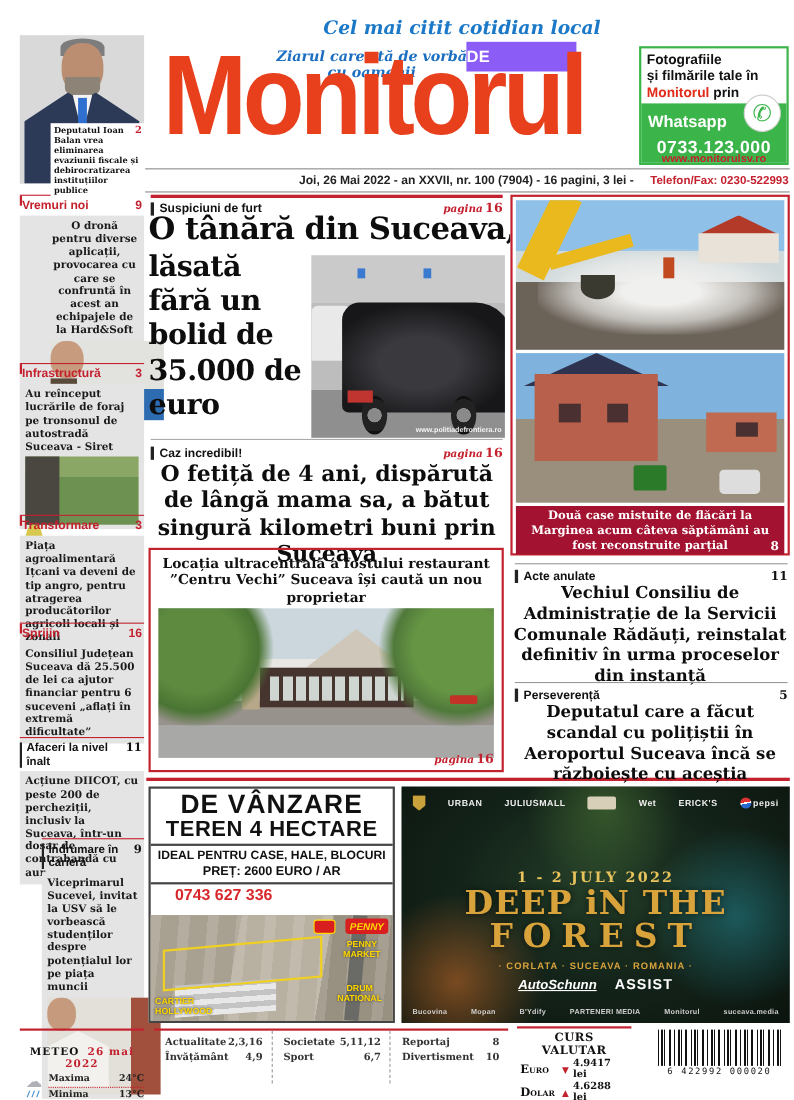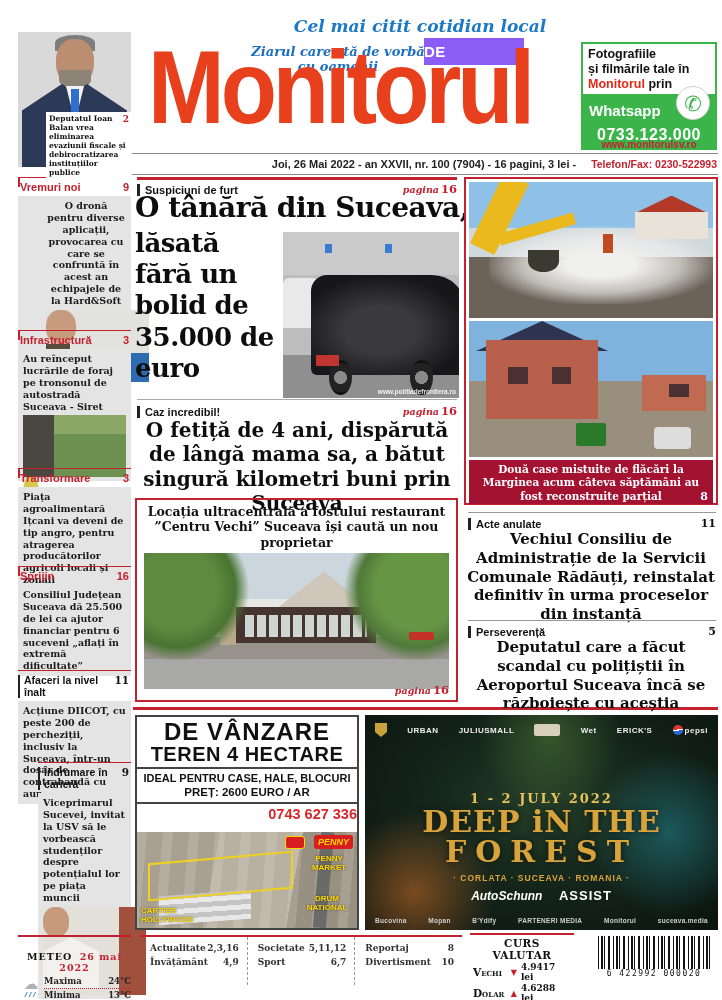--- a/index.html
+++ b/index.html
@@ -110,21 +110,21 @@
 
   .sepline{left:133px;top:707px;width:585px;height:3px;background:var(--red);}
 
   
   .ad-land{left:135px;top:715px;width:224px;height:215px;border:2px solid #444;background:#fff;}
   .al-t1{text-align:center;font:900 24px/1.05 "Liberation Sans",sans-serif;letter-spacing:1px;margin-top:2px;}
   .al-t2{text-align:center;font:900 20px/1.05 "Liberation Sans",sans-serif;letter-spacing:.5px;}
   .al-hr{border-top:2px solid #444;margin:2px 0;}
   .al-s1{text-align:center;font:800 11px/1.3 "Liberation Sans",sans-serif;}
   .al-s2{text-align:center;font:800 11.5px/1.3 "Liberation Sans",sans-serif;}
-  .al-ph{text-align:right;font:900 14.5px/1.15 "Liberation Sans",sans-serif;color:#d8262a;margin-top:1px;}
+  .al-ph{text-align:left;font:900 14.5px/1.15 "Liberation Sans",sans-serif;color:#d8262a;margin-top:1px;margin-left:22px;}
   .al-web{text-align:center;font:900 11.5px/1.2 "Liberation Sans",sans-serif;color:#d8262a;}
   .ph-aerial{position:absolute;left:0;right:0;bottom:0;height:96px;background:linear-gradient(100deg,#a8a090 0 35%,#b8b0a0 35% 70%,#989080 70%),#a8a090;overflow:hidden;}
   .ph-aerial > *{position:absolute;}
   .aer-strips{left:0;top:0;right:0;bottom:0;background:repeating-linear-gradient(95deg,rgba(255,255,255,.14) 0 10px,transparent 10px 26px);}
   .aer-outline{left:5%;top:26%;width:66%;height:40%;border:2px solid #f0d020;transform:skewY(-5deg);}
   .aer-wh{left:10%;bottom:6%;width:42%;height:30%;background:repeating-linear-gradient(0deg,#e8e8e8 0 5px,#c4c4c4 5px 10px);transform:skewY(-4deg);}
   .aer-road{right:12%;top:0;width:6%;height:100%;background:#6a6a66;transform:rotate(5deg);}
   .penny-box{right:4px;top:3px;background:#d81e1e;color:#ffd800;font:italic 900 9px "Liberation Sans",sans-serif;padding:2px 4px;border-radius:3px;}
   .mini-badge{right:52px;top:4px;width:20px;height:13px;background:#d81e1e;border-radius:3px;border:1px solid #ffd800;}
   .aer-lbl{color:#ffd800;font:800 8px/1.15 "Liberation Sans",sans-serif;text-shadow:0 0 2px #333;text-align:center;}
@@ -171,21 +171,21 @@
   .glow3{left:25%;top:-20%;width:55%;height:60%;background:radial-gradient(circle,rgba(90,140,60,.45),transparent 62%);z-index:0;}
   .fest-sponsors{top:8px;left:10px;right:10px;display:flex;justify-content:space-between;align-items:center;color:#eee;font:800 8px "Liberation Sans",sans-serif;letter-spacing:.5px;}
   .crest{display:inline-block;width:12px;height:14px;background:#caa23c;clip-path:polygon(0 0,100% 0,100% 65%,50% 100%,0 65%);}
   .badge{display:inline-block;width:26px;height:12px;background:#d8cfb8;border-radius:2px;}
   .pepsi-ball{display:inline-block;width:10px;height:10px;border-radius:50%;background:linear-gradient(170deg,#d33 44%,#fff 44% 56%,#2a6ad0 56%);margin-right:2px;vertical-align:-2px;}
   .fest-date{top:76px;left:0;width:100%;text-align:center;color:#e8c35c;font:700 13px "DejaVu Serif",serif;letter-spacing:2px;}
   .fest-t1{top:92px;left:0;width:100%;text-align:center;font:800 30px/1 "DejaVu Serif",serif;color:var(--gold);letter-spacing:1px;text-shadow:0 0 6px rgba(0,0,0,.6);}
   .fest-t2{top:122px;left:0;width:100%;text-align:center;font:800 30px/1 "DejaVu Serif",serif;color:var(--gold);letter-spacing:9px;text-shadow:0 0 6px rgba(0,0,0,.6);}
   .fest-loc{top:158px;left:0;width:100%;text-align:center;color:#d9a33c;font:700 8.5px "Liberation Sans",sans-serif;letter-spacing:1px;}
   .fest-partners{top:171px;left:0;width:100%;text-align:center;color:#fff;}
-  .fest-partners .p1{font:italic 800 12px "Liberation Sans",sans-serif;}
+  .fest-partners .p1{font:italic 800 12px "Liberation Sans",sans-serif;text-decoration:underline;}
   .fest-partners .p2{font:800 13px "Liberation Sans",sans-serif;margin-left:12px;letter-spacing:1px;}
   .fest-foot{bottom:6px;left:10px;right:10px;display:flex;justify-content:space-between;color:#cfcfcf;font:700 6.5px "Liberation Sans",sans-serif;letter-spacing:.3px;}
 
   
   .index{left:140px;top:935px;width:322px;height:50px;border-top:2.5px solid var(--red);display:flex;}
   .idx-g{flex:1;padding:5px 8px 0 10px;}
   .idx-g + .idx-g{border-left:1px dashed #999;}
   .idx-row{display:flex;justify-content:space-between;font:700 9px/1.5 "DejaVu Serif",serif;color:#333;}
   .curs{left:470px;top:933px;width:104px;border-top:2px solid var(--red);padding:2px 3px 0 3px;}
   .curs-t{text-align:center;font:800 10.5px "DejaVu Serif",serif;letter-spacing:.5px;}
@@ -491,21 +491,21 @@
     <div class="idx-row">
       <span>Divertisment</span>
       <span>10</span>
     </div>
   </div>
 </div>
 
 <div class="abs curs">
   <div class="curs-t">CURS VALUTAR</div>
   <div class="curs-row">
-    <span class="nm">Vechi</span>
+    <span class="nm">Euro</span>
     <span class="ar">▼</span>
     <span>4.9417 lei</span>
   </div>
   <div class="curs-row">
     <span class="nm">Dolar</span>
     <span class="ar">▲</span>
     <span>4.6288 lei</span>
   </div>
 
 </div>

